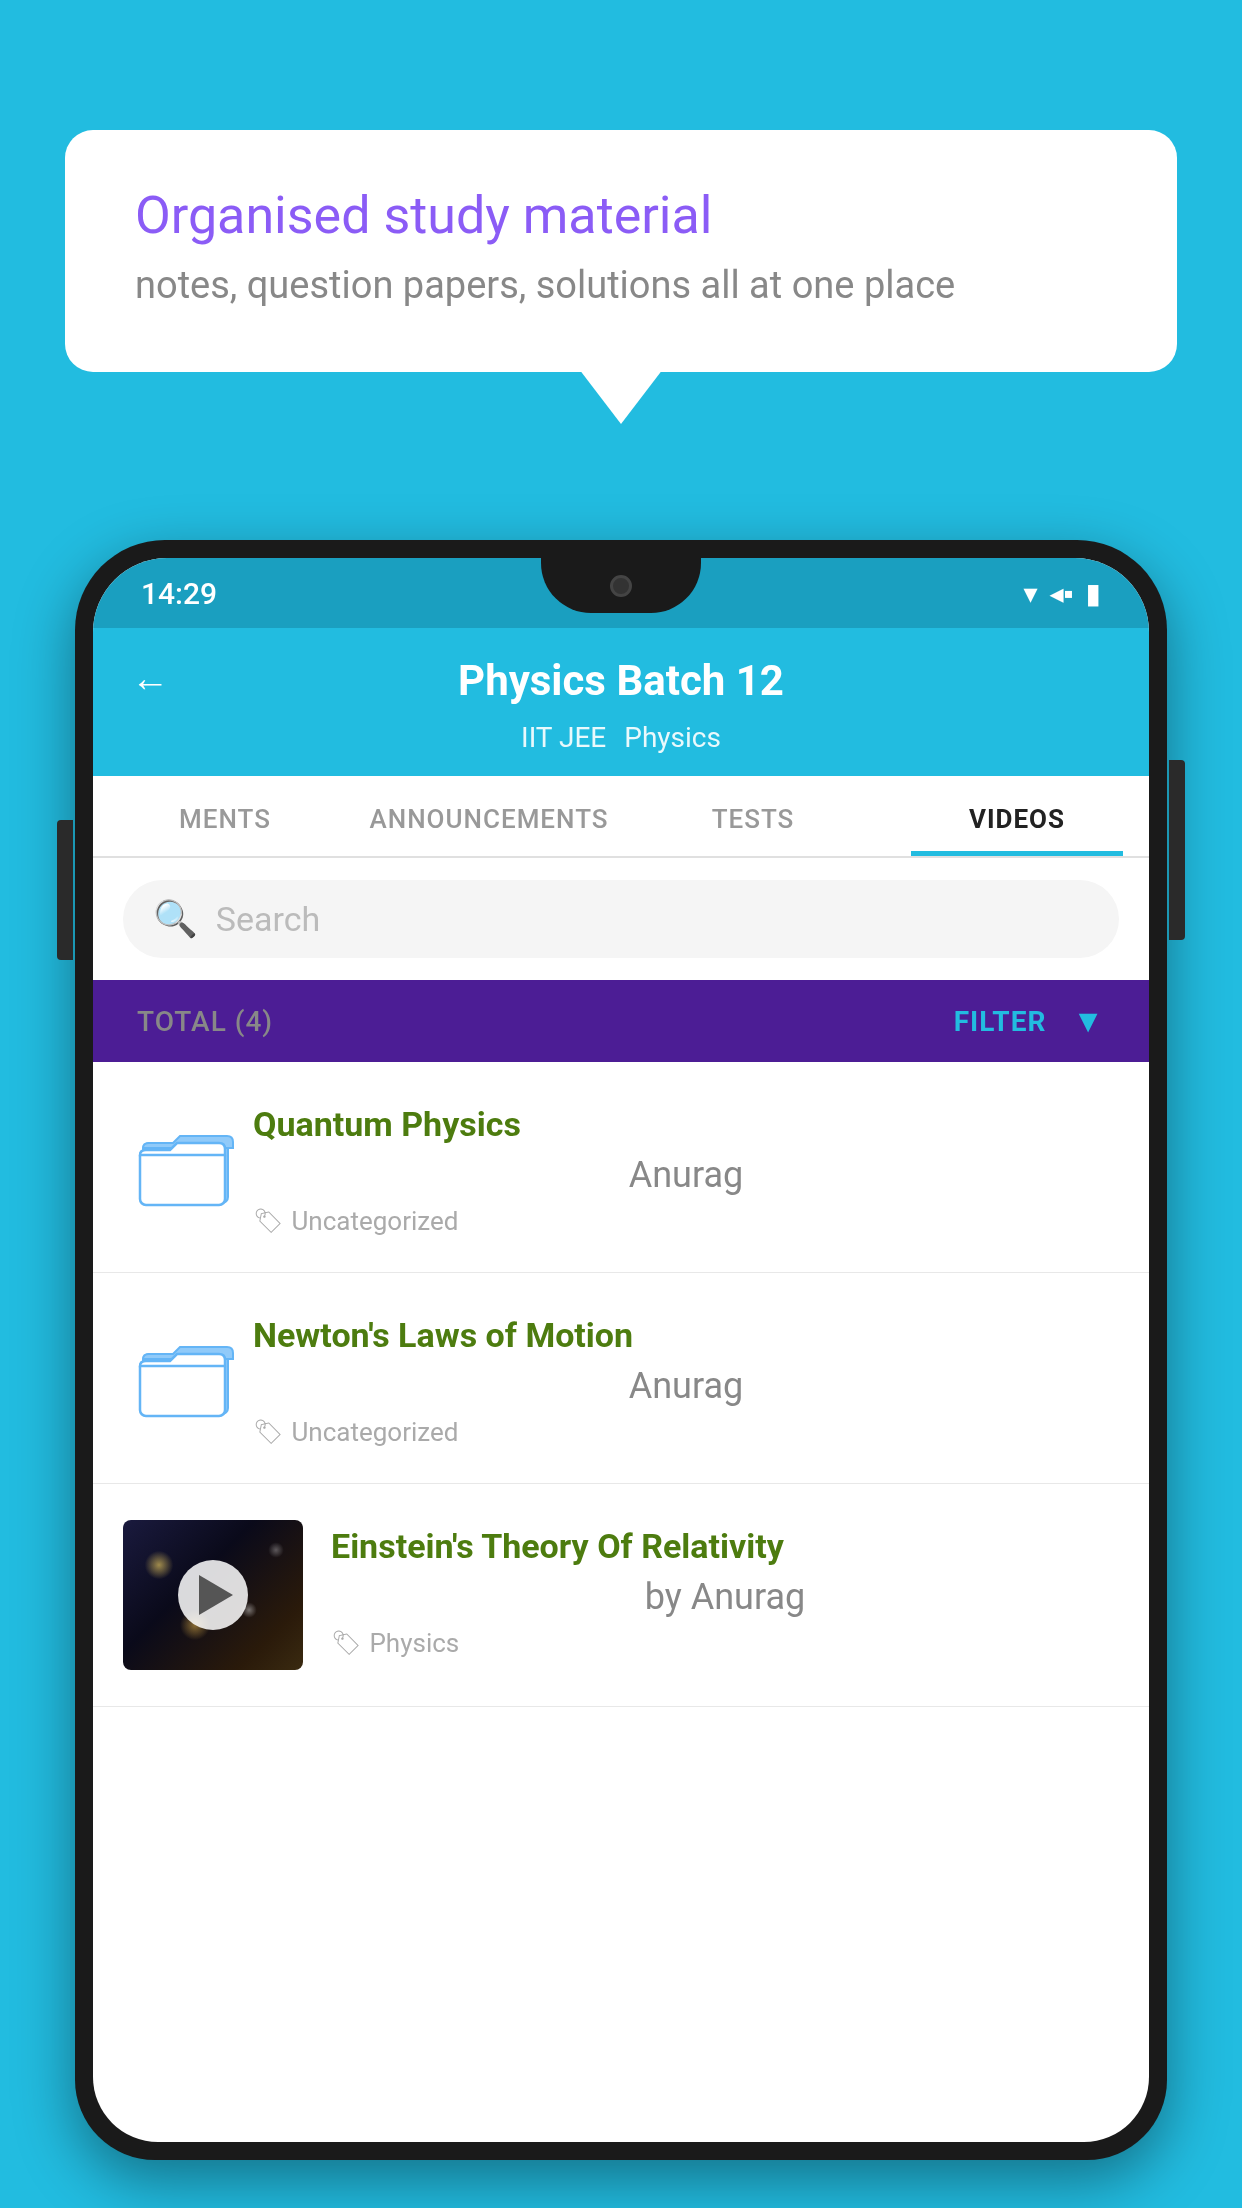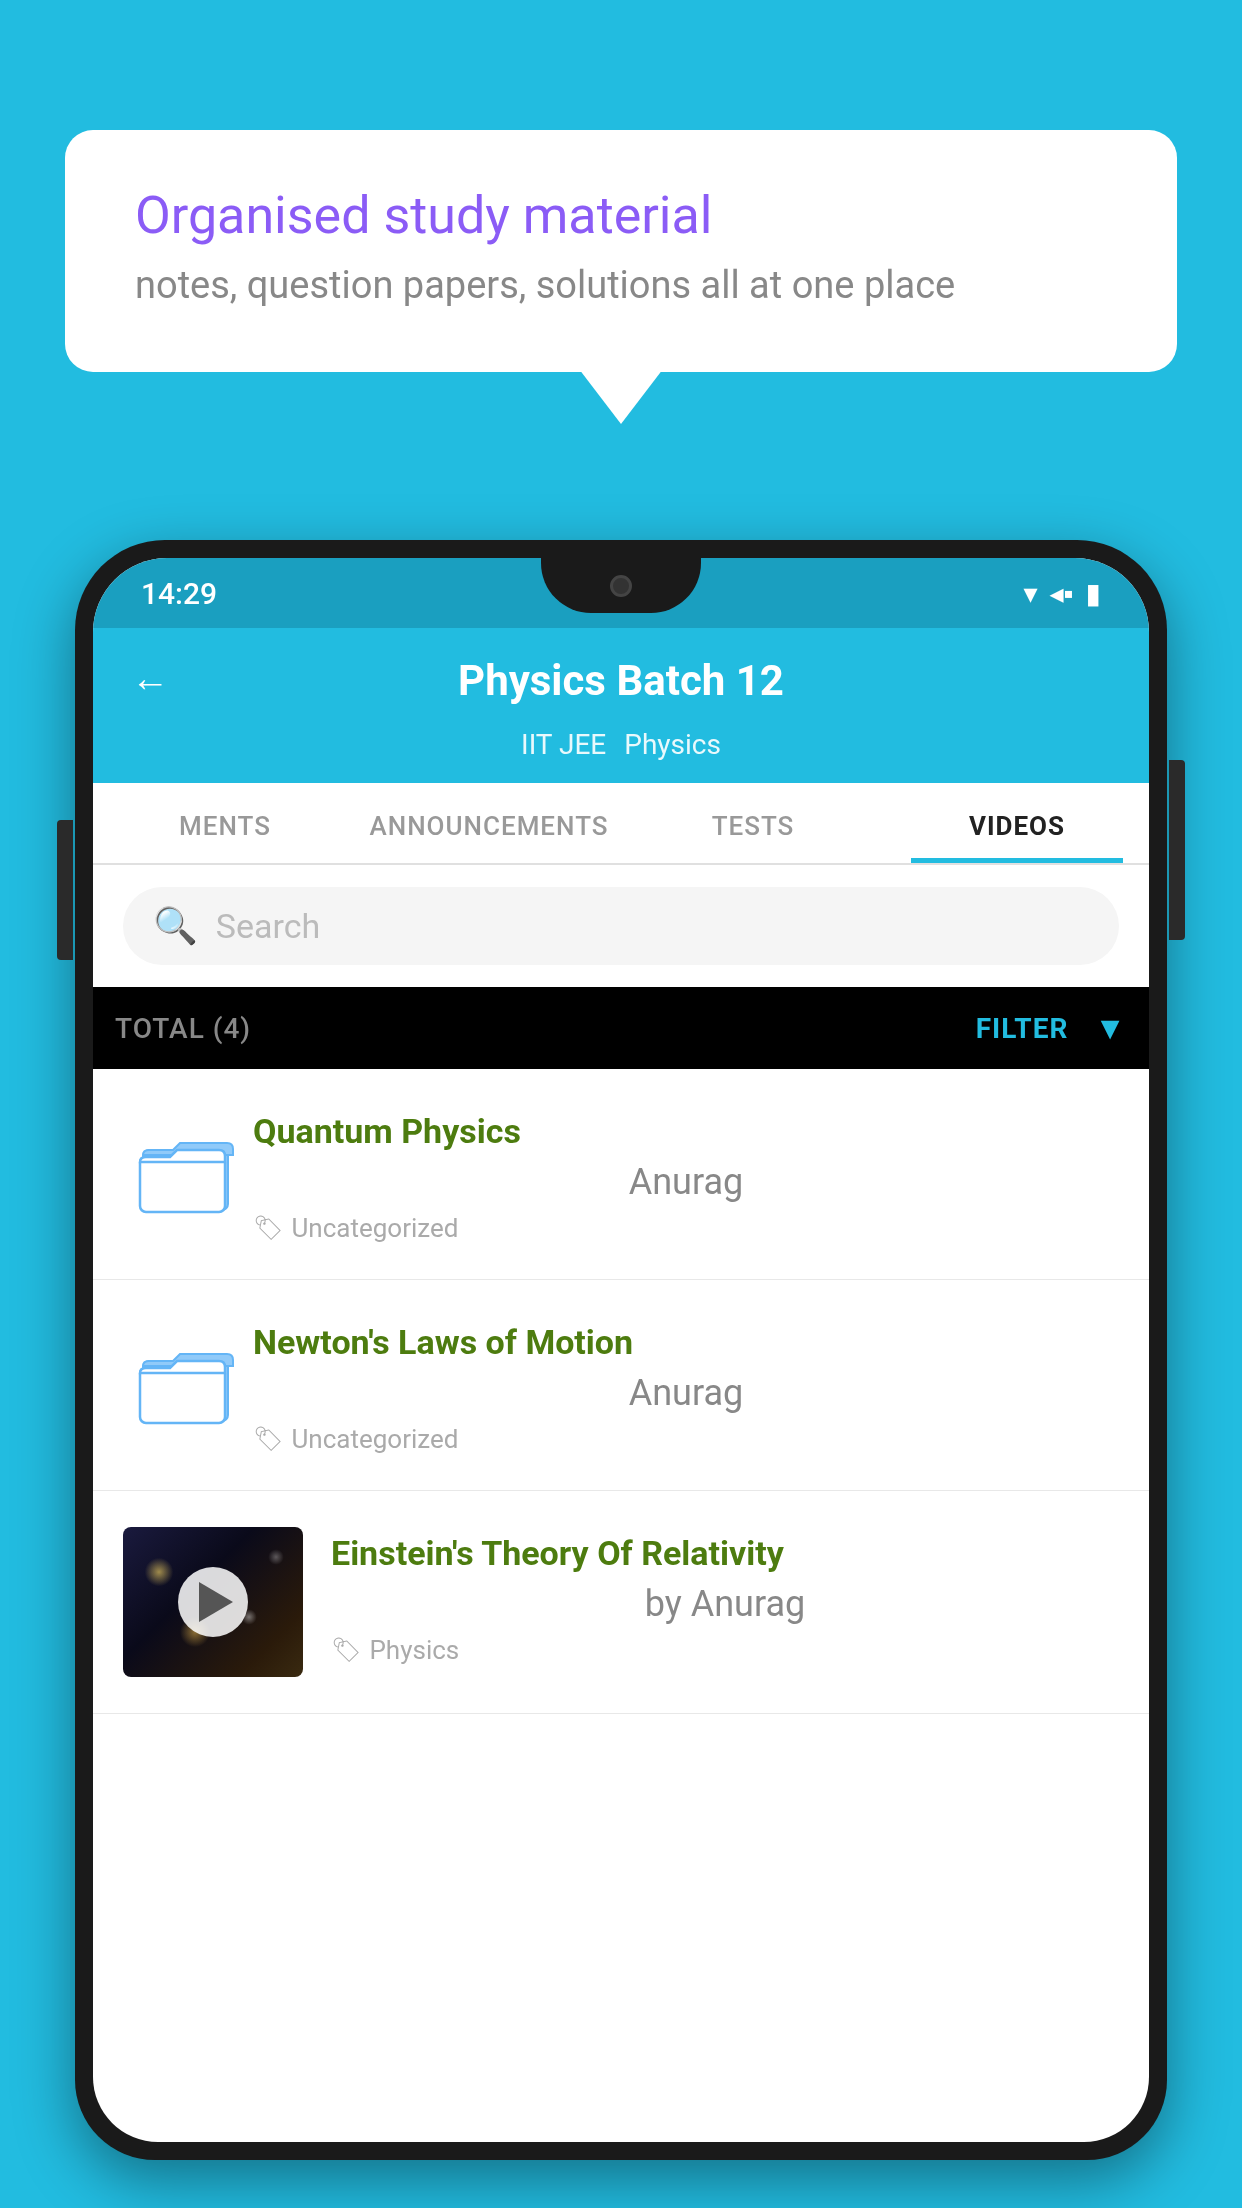--- a/index.html
+++ b/index.html
@@ -178,21 +178,21 @@
     .app-title {
       color: white;
       font-size: 42px;
       font-weight: 700;
       text-align: center;
     }
 
     .app-subtitle {
       color: rgba(255,255,255,0.9);
       font-size: 28px;
-      margin-top: 23px;
+      margin-top: 16px;
       display: flex;
       gap: 18px;
     }
 
     
     .tab-bar {
       display: flex;
       background: white;
       border-bottom: 2px solid #e0e0e0;
     }
@@ -244,22 +244,22 @@
       font-size: 36px;
     }
 
     .search-text {
       color: #bbb;
       font-size: 34px;
     }
 
     
     .filter-bar {
-      background: #000000;
-      padding: 22px 22px;
+      background: #4c1d95;
+      padding: 22px 44px;
       display: flex;
       justify-content: space-between;
       align-items: center;
     }
 
     .total-count {
       color: #888;
       font-size: 28px;
       font-weight: 500;
       letter-spacing: 1px;

